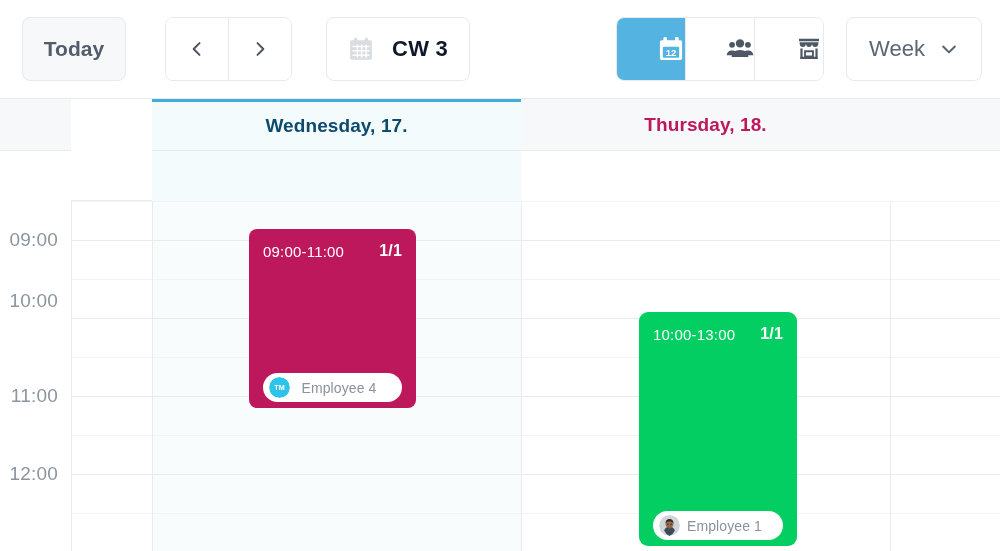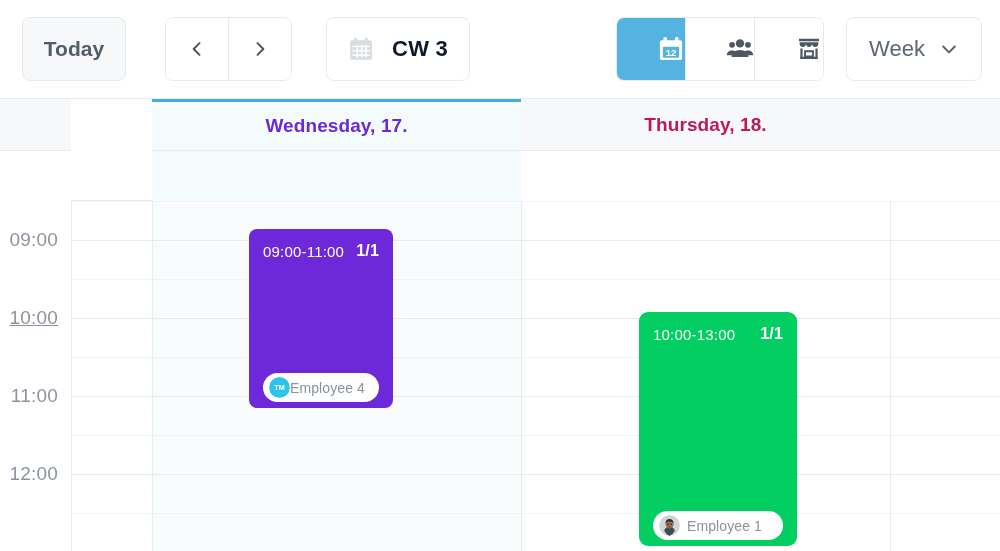--- a/index.html
+++ b/index.html
@@ -180,21 +180,21 @@
     justify-content: center;
     font-size: 19px;
     font-weight: 700;
     color: #be185d;
     background: #f7f8f9;
     letter-spacing: .1px;
   }
   .hdr-cell.today {
     background: #f4fbfd;
     border-top: 3px solid #44abdd;
-    color: #6d28d9;
+    color: #0c4a6e;
     text-align: center;
   }
   .hdr-cell.blank { background:#f7f8f9; }
 
   
   .allday {
     position: absolute;
     left: 0; top: 52px;
     width: 1000px; height: 50px;
     box-sizing: border-box;
@@ -420,30 +420,30 @@
       <div class="hline" style="top:39px;"></div>
       <div class="hline half" style="top:78px;"></div>
       <div class="hline" style="top:117px;"></div>
       <div class="hline half" style="top:156px;"></div>
       <div class="hline" style="top:195px;"></div>
       <div class="hline half" style="top:234px;"></div>
       <div class="hline" style="top:273px;"></div>
       <div class="hline half" style="top:312px;"></div>
 
       <div class="time-label" style="top:39px;">09:00</div>
-      <div class="time-label" style="top:117px;text-decoration:underline;">10:00</div>
+      <div class="time-label" style="top:100px;">10:00</div>
       <div class="time-label" style="top:195px;">11:00</div>
       <div class="time-label" style="top:273px;">12:00</div>
 
       <div class="vline" style="left:71px;"></div>
       <div class="vline" style="left:152px;"></div>
       <div class="vline" style="left:521px;"></div>
       <div class="vline" style="left:890px;"></div>
 
-      <div class="event" id="ev0" style="left: 249px; top: 28px; width: 144px; height: 179px; background: #6d28d9;">
+      <div class="event" id="ev0" style="left: 249px; top: 28px; width: 167px; height: 179px; background: #be185d;">
         <div class="ev-head">
           <span class="ev-time">09:00-11:00</span>
           <span class="ev-count">1/1</span>
         </div>
         <div class="ev-chip">
           <svg class="chip-avatar" viewBox="0 0 32 32">
             <circle cx="16" cy="16" r="16" fill="#2ec4ea"></circle>
             <text x="16" y="20" text-anchor="middle" font-family="Liberation Sans, sans-serif" font-size="11" font-weight="700" fill="#ffffff">TM</text>
           </svg>
           <span class="chip-name">Employee 4</span>

